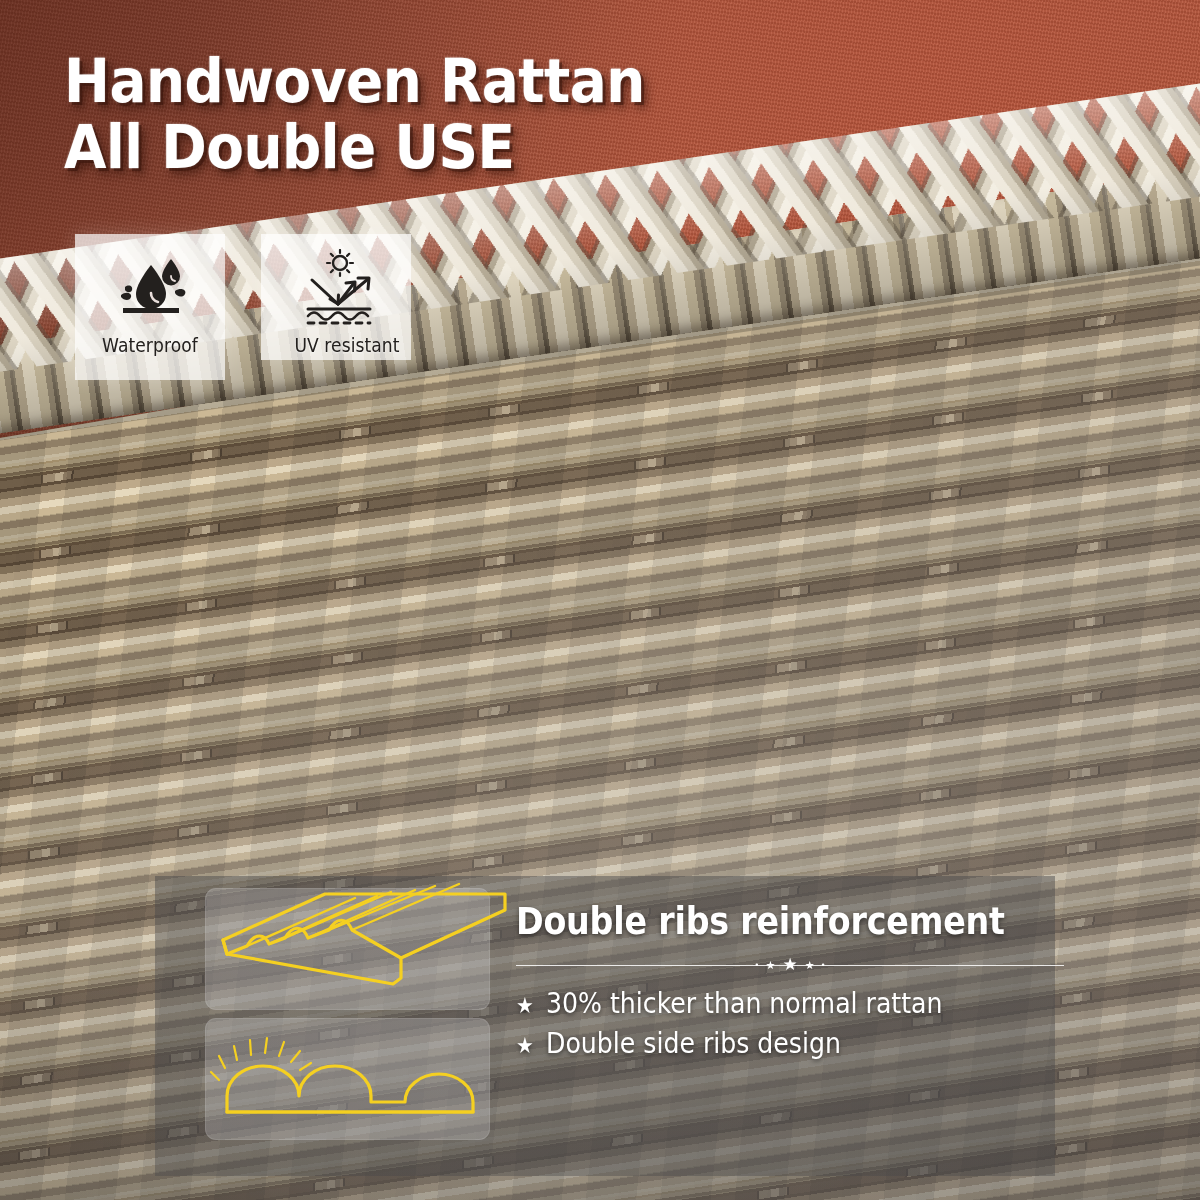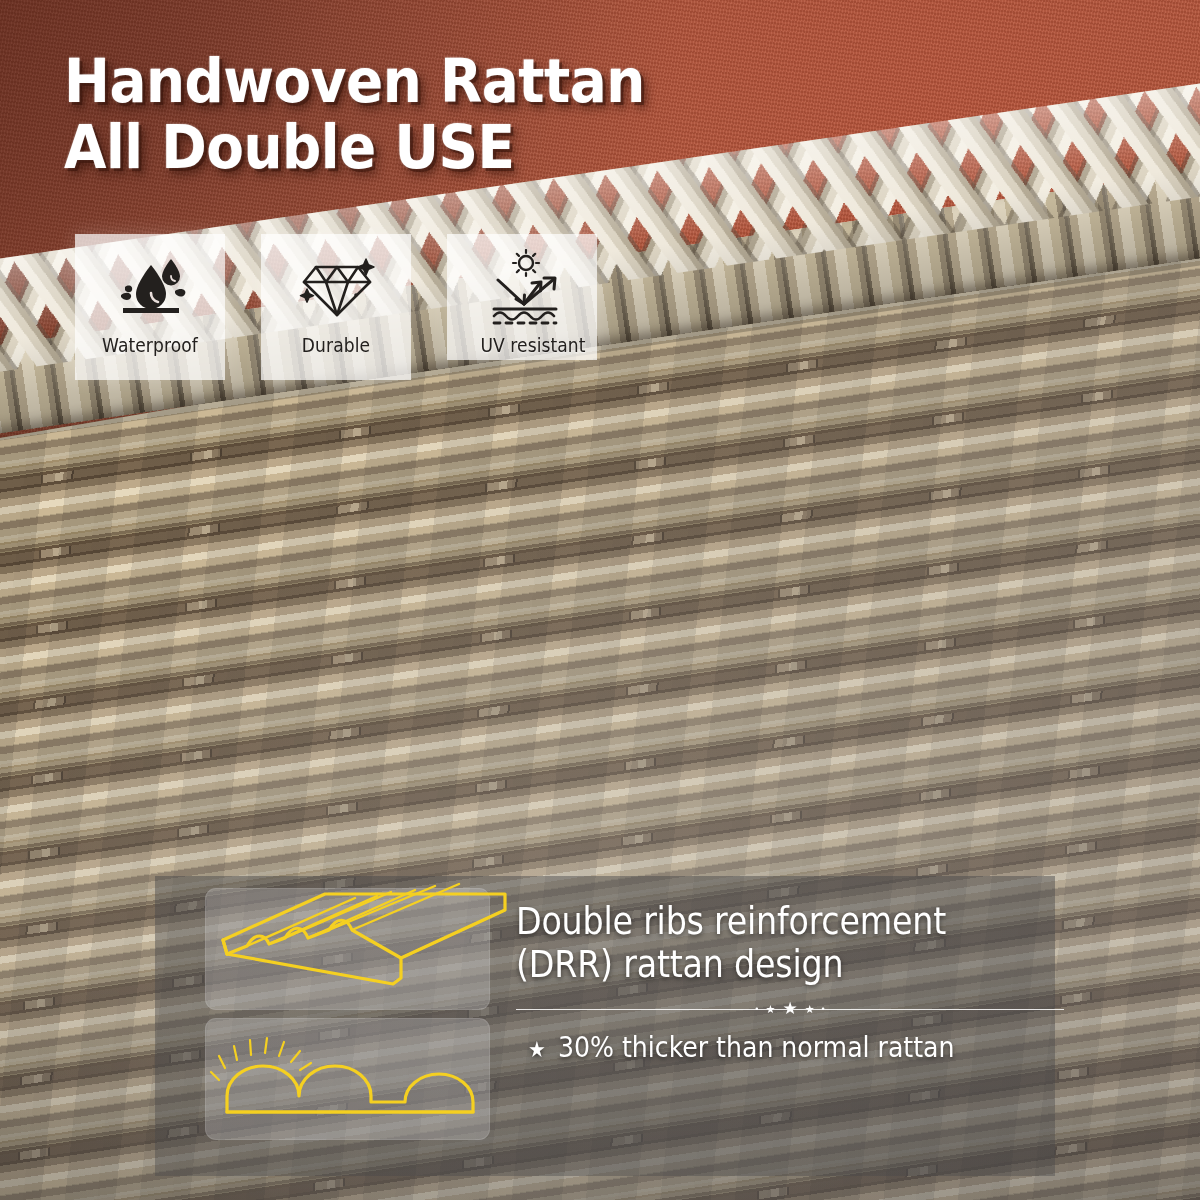--- a/index.html
+++ b/index.html
@@ -180,36 +180,36 @@
     border-radius:11px;
     box-shadow:inset 0 0 0 1px rgba(255,255,255,.10);
   }
   .drr-diagram.top{top:888px;}
   .drr-diagram.bot{top:1018px;}
   .drr-diagram svg{position:absolute;inset:0;width:100%;height:100%;overflow:visible;}
 
   .drr-text{position:absolute;left:516px;top:900px;width:560px;}
   .drr-title{
     font-family:"DejaVu Sans",sans-serif;font-stretch:condensed;
-    font-weight:normal;font-size:37px;line-height:1.17;color:#fff;
+    font-weight:bold;font-size:37px;line-height:1.17;color:#fff;
     text-shadow:0 2px 5px rgba(0,0,0,.55);letter-spacing:-.2px;
   }
   .drr-sep{
     position:relative;margin:15px 0 12px 0;height:14px;width:548px;
   }
   .drr-sep .rule{position:absolute;top:7px;left:0;width:100%;height:1px;background:rgba(255,255,255,.85);}
   .drr-sep .orn{
     position:absolute;top:0;left:50%;transform:translateX(-50%);
     background:transparent;padding:0 9px;display:flex;align-items:center;gap:7px;
     color:#fff;font-size:11px;line-height:14px;
   }
   .drr-sep .orn .big{font-size:17px;line-height:14px;}
   .drr-sep .orn .dot{font-size:9px;}
 
-  .drr-list{list-style:none;margin:12px;padding:0;}
+  .drr-list{list-style:none;margin:0;padding:0;}
   .drr-list li{
     font-family:"DejaVu Sans",sans-serif;font-stretch:condensed;
     font-size:28px;line-height:1.42;color:#fff;
     text-shadow:0 2px 4px rgba(0,0,0,.55);white-space:nowrap;
   }
   .drr-list li .st{display:inline-block;width:30px;font-size:22px;}
 </style>
 </head>
 <body>
 
@@ -250,35 +250,20 @@
           <path d="M60 25 a5 5 0 0 0 4 5" stroke="#e9dedb" stroke-width="1.8" fill="none" stroke-linecap="round"></path>
           <path d="M14 36 c4-3 8-1 7 3 -1 3-5 3-7 0 Z" fill="#23201e"></path>
           <path d="M10 44 c5-4 11-2 10 2 -1 4-7 4-10 0 Z" fill="#23201e"></path>
           <path d="M64 40 c6-4 12-1 10 3 -2 4-8 3-10-1 Z" fill="#23201e"></path>
           <rect x="12" y="57" width="56" height="5" fill="#23201e"></rect>
         </svg>
       </div>
       <div class="cap">Waterproof</div>
     </div>
 
-    <div class="badge b2">
-      <div class="panel"></div>
-      <div class="ico">
-        <svg width="80" height="72" viewBox="0 0 80 72" fill="none" stroke="#23201e" stroke-width="2.6" stroke-linejoin="round" stroke-linecap="round">
-          <path d="M20 16 H62 L74 31 L41 64 L8 31 Z"></path>
-          <path d="M8 31 H74"></path>
-          <path d="M20 16 L30 31 L41 16 L52 31 L62 16"></path>
-          <path d="M30 31 L41 64 L52 31"></path>
-          <path d="M70 8 l2.4 5.6 5.6 2.4 -5.6 2.4 -2.4 5.6 -2.4 -5.6 -5.6 -2.4 5.6 -2.4 Z" fill="#23201e" stroke-width="1.4"></path>
-          <path d="M11 38 l2 4.6 4.6 2 -4.6 2 -2 4.6 -2 -4.6 -4.6 -2 4.6 -2 Z" fill="#23201e" stroke-width="1.4"></path>
-          <circle cx="60" cy="44" r="1.8" fill="#23201e" stroke="none"></circle>
-        </svg>
-      </div>
-      <div class="cap">Durable</div>
-    </div>
 
 
     <div class="badge b4">
       <div class="panel"></div>
       <div class="ico">
         <svg width="84" height="76" viewBox="0 0 84 76" fill="none" stroke="#23201e" stroke-width="2.4" stroke-linecap="round" stroke-linejoin="round">
           <circle cx="46" cy="14" r="7"></circle>
           <g stroke-width="2.2">
             <path d="M46 1 V4"></path>
               <path d="M46 24 V27"></path>
@@ -335,34 +320,36 @@
         <path d="M74 38 L79 24"></path>
         <path d="M86 44 L95 33"></path>
         <path d="M95 52 L106 45"></path>
       </g>
     </svg>
   </div>
 
   <div class="drr-text">
     <div class="drr-title">
       <div>Double ribs reinforcement</div>
-      <div>(DRR) rattan design</div>
     </div>
 
     <div class="drr-sep">
       <div class="rule"></div>
       <div class="orn">
         <span class="dot">•</span>
         <span>★</span>
         <span class="big">★</span>
         <span>★</span>
         <span class="dot">•</span>
       </div>
     </div>
 
     <ul class="drr-list">
       <li>
         <span class="st">★</span><span>30% thicker than normal rattan</span>
       </li>
+      <li>
+        <span class="st">★</span><span>Double side ribs design</span>
+      </li>
     </ul>
   </div>
 
 </div>
 
 </body></html>

